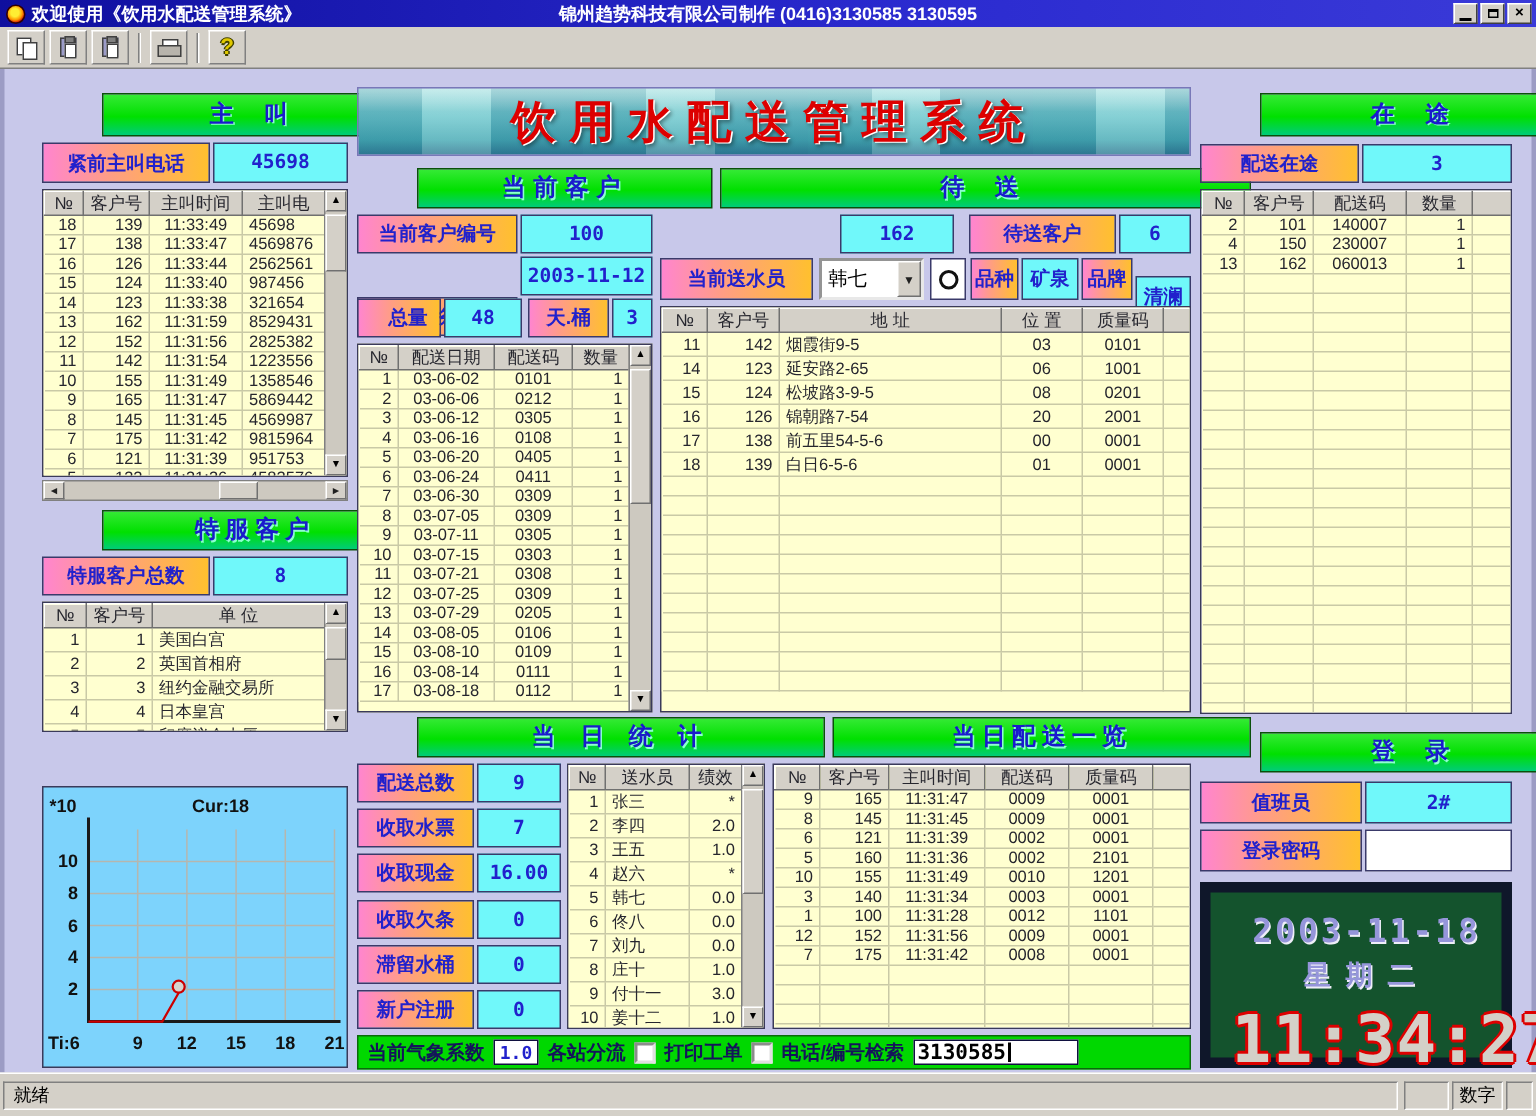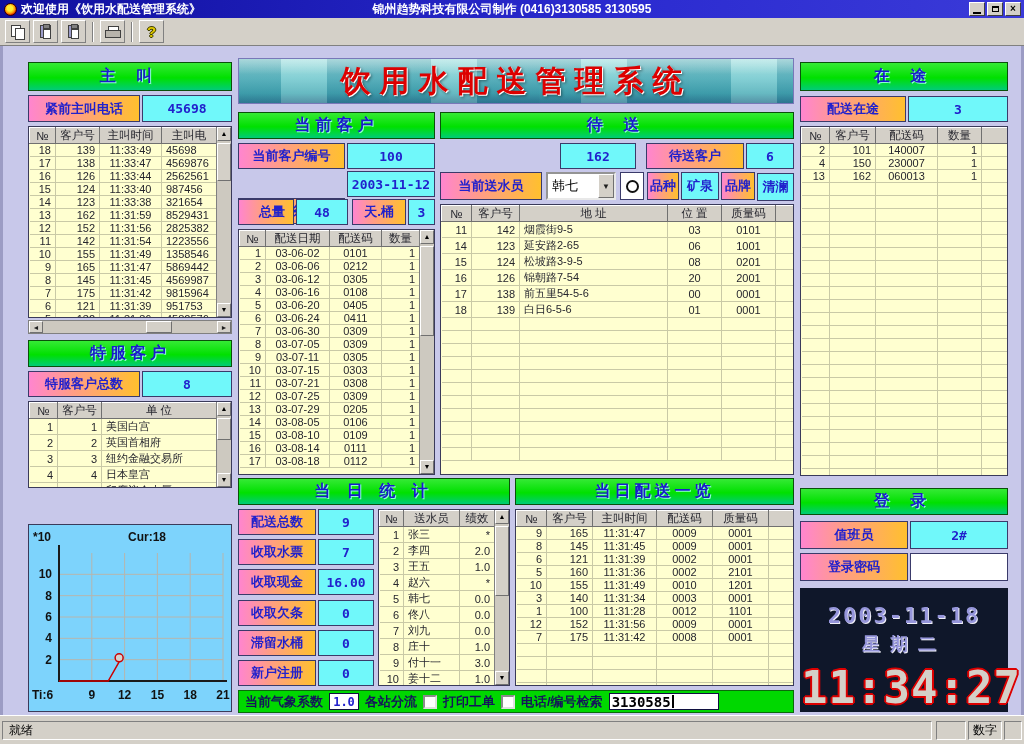--- a/index.html
+++ b/index.html
@@ -36,21 +36,21 @@
   .ic-print{position:relative;width:15px;height:12px;}
   .ic-print::before{content:"";position:absolute;left:3px;top:0;width:9px;height:5px;background:#fff;border:1px solid #404040;}
   .ic-print::after{content:"";position:absolute;left:0;top:4px;width:14px;height:6px;background:#b8b4ac;border:1px solid #404040;}
   .ic-help{color:#e0c800;font-weight:bold;font-size:15px;text-shadow:1px 0 #404000,-1px 0 #404000,0 1px #404000,0 -1px #404000;}
   
   .client{position:absolute;left:0;top:46px;width:1024px;height:669px;background:#c8c8ea;
     border-left:3px solid #9c9cc4;border-right:3px solid #9c9cc4;}
   
   .hdr{position:absolute;background:linear-gradient(180deg,#35ea35 0%,#00e000 55%,#00cc78 100%);
     border:1px solid #0a500a;color:#1a1acd;font-weight:bold;font-size:16px;letter-spacing:8px;
-    display:flex;align-items:center;justify-content:center;text-shadow:1px 1px 0 #8dffd2;white-space:nowrap;overflow:hidden;}
+    display:flex;align-items:center;justify-content:center;text-shadow:1px 1px 0 #8dffd2;white-space:nowrap;overflow:hidden;margin-left:40px;}
   .lab{position:absolute;background:linear-gradient(90deg,#ff85cf 0%,#ff9d85 40%,#ffc02e 100%);
     border:1px solid #3a3a6a;color:#2121cc;font-weight:bold;font-size:13px;
     display:flex;align-items:center;justify-content:center;white-space:nowrap;overflow:hidden;}
   .val{position:absolute;background:#70f8fa;border:1px solid #3a3a6a;color:#2121cc;font-weight:bold;
     font-size:13px;display:flex;align-items:center;justify-content:center;font-family:"DejaVu Sans Mono",monospace;white-space:nowrap;}
   .val.cn{font-family:"Liberation Sans","DejaVu Sans",sans-serif;}
   .tblbox{position:absolute;border:1px solid #3a3a5a;background:#ffffd0;overflow:hidden;}
   table.grid{border-collapse:collapse;table-layout:fixed;background:#ffffd0;font-size:11px;color:#26262e;}
   table.grid th{background:#d4d0c8;border:1px solid;border-color:#fff #707070 #707070 #fff;
     font-weight:normal;font-size:11.5px;height:15px;padding:0 2px;white-space:nowrap;overflow:hidden;}
@@ -100,22 +100,22 @@
   
   .dropdown{position:absolute;background:#fff;border:2px inset #e8e8e8;display:flex;align-items:center;}
   .dropdown .dtext{flex:1;padding-left:4px;font-size:13px;color:#000;}
   .dropbtn{width:16px;height:100%;background:#d4d0c8;border:1px solid;border-color:#fff #707070 #707070 #fff;
     font-size:8px;display:flex;align-items:center;justify-content:center;}
   .circlebtn{position:absolute;background:#fff;border:1px solid #3a3a6a;display:flex;align-items:center;justify-content:center;}
   .circlebtn i{display:block;width:13px;height:13px;border:2px solid #111;border-radius:50%;}
   
   .statlab{font-size:13px;}
   
-  .datebox{position:absolute;left:800px;top:588px;width:208px;height:124px;background:#0f172a;
-    border:1px solid #0f172a;text-align:center;}
+  .datebox{position:absolute;left:800px;top:588px;width:208px;height:124px;background:#14532d;
+    border:7px solid #0f172a;text-align:center;padding-left:14px;}
   .dateline{margin-top:14px;font-size:22px;font-weight:bold;color:#9595da;letter-spacing:2px;
     font-family:"DejaVu Sans Mono",monospace;text-shadow:1px 1px 0 #eeeef8;}
   .weekline{margin-top:4px;font-size:18px;font-weight:bold;color:#9595da;letter-spacing:10px;text-shadow:1px 1px 0 #eeeef8;}
   .timeline{margin-top:6px;font-size:44px;font-weight:bold;font-family:"DejaVu Sans Mono",monospace;
     color:#d4d0c8;letter-spacing:1px;
     text-shadow:-2px 0 #dd0000,2px 0 #dd0000,0 -2px #dd0000,0 2px #dd0000,-1px -1px #dd0000,1px -1px #dd0000,-1px 1px #dd0000,1px 1px #dd0000;}
   
   .loginput{position:absolute;background:#fff;border:1px solid #3a3a6a;}
   
   .greenbar{position:absolute;left:238px;top:690px;width:556px;height:23px;background:#00d800;
@@ -524,21 +524,21 @@
   <div class="dropdown" style="left:546px;top:172px;width:70px;height:28px;">
     <span class="dtext">韩七</span>
     <span class="dropbtn">▼</span>
   </div>
   <div class="circlebtn" style="left:620px;top:172px;width:24px;height:28px;">
       <i></i>
     </div>
   <div class="lab" style="left:647px;top:172px;width:32px;height:28px;letter-spacing:0;">品种</div>
   <div class="val cn" style="left:681px;top:172px;width:38px;height:28px;">矿泉</div>
   <div class="lab" style="left:721px;top:172px;width:34px;height:28px;letter-spacing:0;">品牌</div>
-  <div class="val cn" style="left:757px;top:173px;width:37px;height:28px;">清澜</div>
+  <div class="val cn" style="left:757px;top:184px;width:37px;height:28px;">清澜</div>
   <div class="tblbox" style="left:440px;top:204px;width:354px;height:271px;">
     <table class="grid t-pend" style="width:352px;">
       <colgroup>
           <col style="width:30px">
           <col style="width:48px">
           <col style="width:148px">
           <col style="width:54px">
           <col style="width:54px">
           <col style="width:18px">
         </colgroup>

